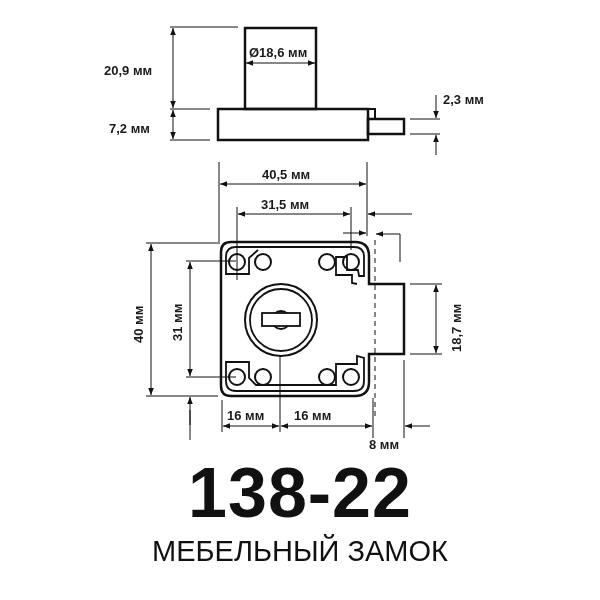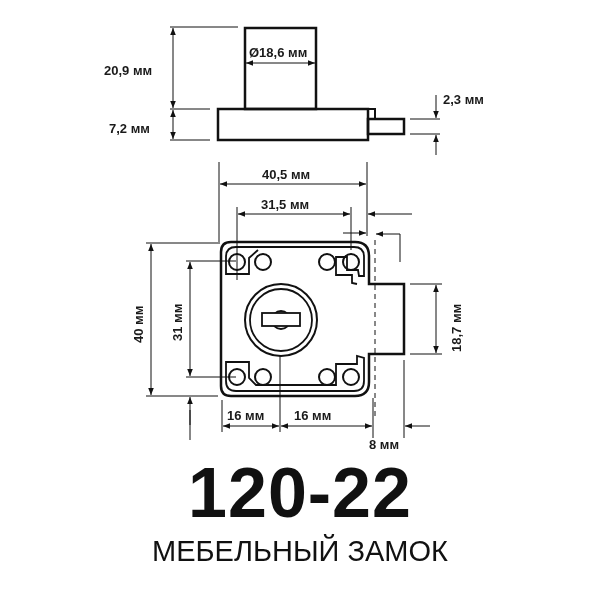--- a/index.html
+++ b/index.html
@@ -108,14 +108,14 @@
   <text class="dimtxt" x="262" y="179">40,5 мм</text>
   <text class="dimtxt" x="261" y="209">31,5 мм</text>
   <text class="dimtxt" x="0" y="0" transform="translate(143,343) rotate(-90)">40 мм</text>
   <text class="dimtxt" x="0" y="0" transform="translate(182,341) rotate(-90)">31 мм</text>
   <text class="dimtxt" x="0" y="0" transform="translate(461,352) rotate(-90)">18,7 мм</text>
   <text class="dimtxt" x="227" y="420">16 мм</text>
   <text class="dimtxt" x="294" y="420">16 мм</text>
   <text class="dimtxt" x="369" y="449">8 мм</text>
 </svg>
 
-<div class="model">120-22</div>
+<div class="model">138-22</div>
 <div class="subtitle">МЕБЕЛЬНЫЙ ЗАМОК</div>
 
 </body></html>

